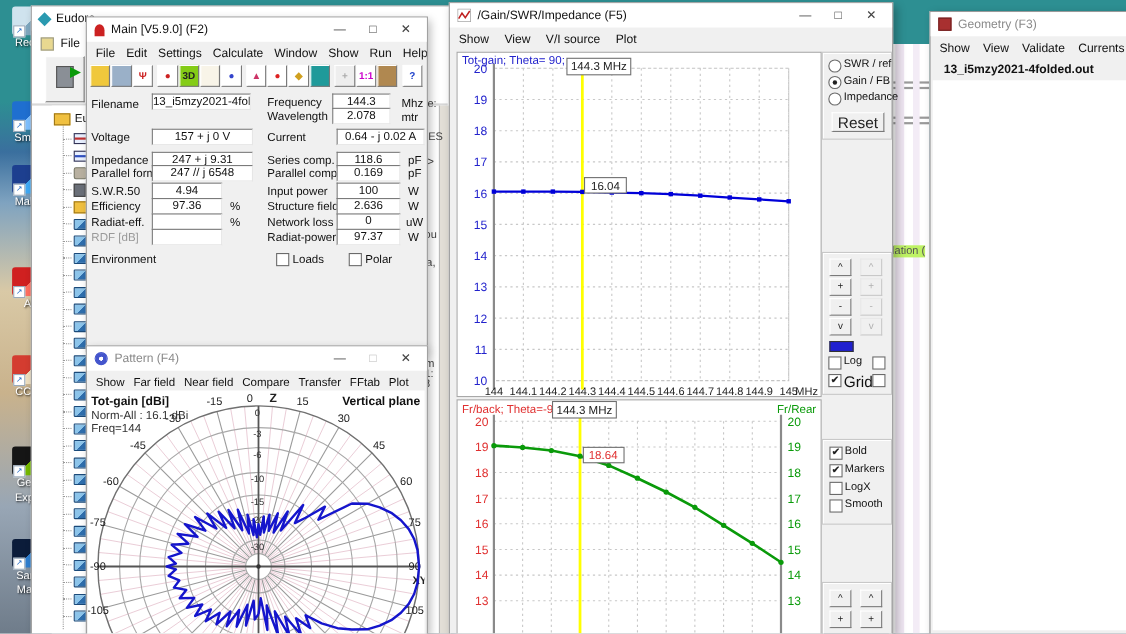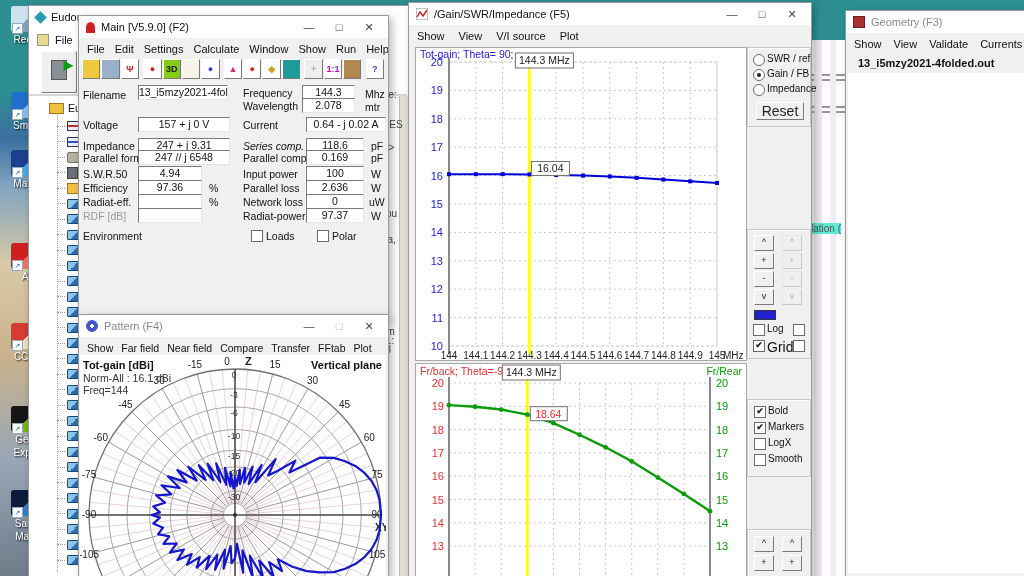--- a/index.html
+++ b/index.html
@@ -273,21 +273,21 @@
       </div>
   </div>
 
   <div class="abs" style="left:808px;top:40px;width:37px;height:536px;background:#fff;overflow:hidden;">
     <div style="position:absolute;left:0;top:34px;width:37px;height:2px;background:#9a9a9a;"></div>
     <div style="position:absolute;left:0;top:39px;width:37px;height:2px;background:#9a9a9a;"></div>
     <div style="position:absolute;left:0;top:66px;width:37px;height:2px;background:#9a9a9a;"></div>
     <div style="position:absolute;left:0;top:71px;width:37px;height:2px;background:#9a9a9a;"></div>
     <div style="position:absolute;left:6px;top:0;width:8px;height:536px;background:#efe6f2;"></div>
     <div style="position:absolute;left:22px;top:0;width:6px;height:536px;background:#f3ecf6;"></div>
-    <div class="frag" style="left:3px;top:183px;color:#555;background:#5eead4;">lation (</div>
+    <div class="frag" style="left:3px;top:183px;color:#555;background:#bef264;">lation (</div>
   </div>
 
   <div class="win" style="left:845px;top:10px;width:182px;height:566px;">
     <div class="titlebar">
       <span class="tb-icon" style="background:#a83030;border:1px solid #702020;width:10px;height:10px;"></span>
       <span class="tb-title inactive">Geometry   (F3)</span>
     </div>
     <div class="menubar" id="geo-menu" style="height: 16px; gap: 12px;">
         <span>Show</span>
         <span>View</span>
@@ -548,37 +548,37 @@
       <div class="lbl" style="left: 286px; top: 72px;">Mhz</div>
       <div class="lbl" style="left: 164px; top: 84px;">Wavelength</div>
       <div class="inset" style="left: 223px; top: 82px; width: 51px;">2.078</div>
       <div class="lbl" style="left: 286px; top: 85px;">mtr</div>
       <div class="lbl" style="left: 4px; top: 103px;">Voltage</div>
       <div class="inset" style="left: 59px; top: 101px; width: 90px;">157 + j 0 V</div>
       <div class="lbl" style="left: 164px; top: 103px;">Current</div>
       <div class="inset" style="left: 227px; top: 101px; width: 78px;">0.64 - j 0.02 A</div>
       <div class="lbl" style="left: 4px; top: 124px;">Impedance</div>
       <div class="inset" style="left: 59px; top: 122px; width: 90px;">247 + j 9.31</div>
-      <div class="lbl" style="left: 164px; top: 124px; font-style: italic;">Series comp.</div>
+      <div class="lbl" style="left: 164px; top: 124px;">Series comp.</div>
       <div class="inset" style="left: 227px; top: 122px; width: 56px;">118.6</div>
       <div class="lbl" style="left: 292px; top: 124px;">pF</div>
       <div class="lbl" style="left: 4px; top: 136px;">Parallel form</div>
       <div class="inset" style="left: 59px; top: 134px; width: 90px;">247 // j 6548</div>
       <div class="lbl" style="left: 164px; top: 136px;">Parallel comp.</div>
       <div class="inset" style="left: 227px; top: 134px; width: 56px;">0.169</div>
       <div class="lbl" style="left: 292px; top: 136px;">pF</div>
       <div class="lbl" style="left: 4px; top: 152px;">S.W.R.50</div>
       <div class="inset" style="left: 59px; top: 150px; width: 62px;">4.94</div>
       <div class="lbl" style="left: 164px; top: 152px;">Input power</div>
       <div class="inset" style="left: 227px; top: 150px; width: 56px;">100</div>
       <div class="lbl" style="left: 292px; top: 152px;">W</div>
       <div class="lbl" style="left: 4px; top: 166px;">Efficiency</div>
       <div class="inset" style="left: 59px; top: 164px; width: 62px;">97.36</div>
       <div class="lbl" style="left: 130px; top: 166px;">%</div>
-      <div class="lbl" style="left: 164px; top: 166px;">Parallel loss</div>
+      <div class="lbl" style="left: 164px; top: 166px;">Structure field</div>
       <div class="inset" style="left: 227px; top: 164px; width: 56px;">2.636</div>
       <div class="lbl" style="left: 292px; top: 166px;">W</div>
       <div class="lbl" style="left: 4px; top: 180px;">Radiat-eff.</div>
       <div class="inset" style="left: 59px; top: 178px; width: 62px;"></div>
       <div class="lbl" style="left: 130px; top: 180px;">%</div>
       <div class="lbl" style="left: 164px; top: 180px;">Network loss</div>
       <div class="inset" style="left: 227px; top: 178px; width: 56px;">0</div>
       <div class="lbl" style="left: 290px; top: 180px;">uW</div>
       <div class="lbl" style="left: 4px; top: 194px; color: rgb(153, 153, 153);">RDF [dB]</div>
       <div class="inset" style="left: 59px; top: 192px; width: 62px;"></div>

